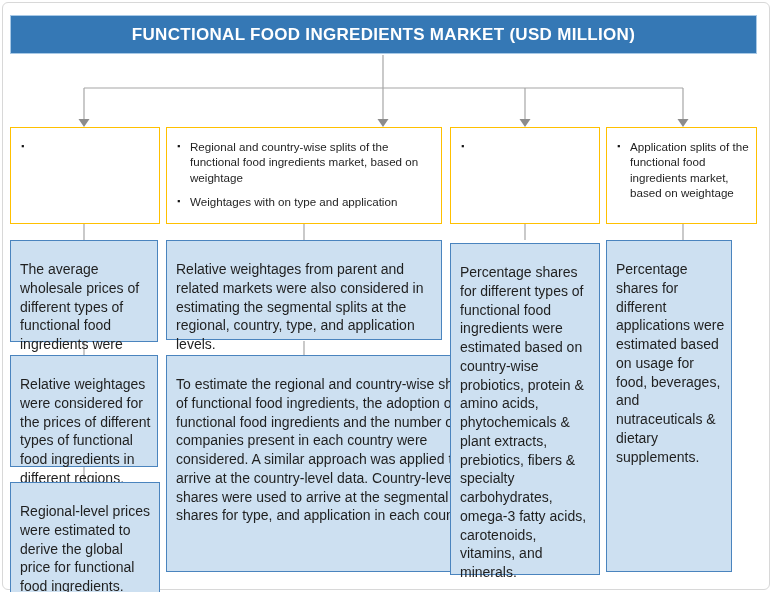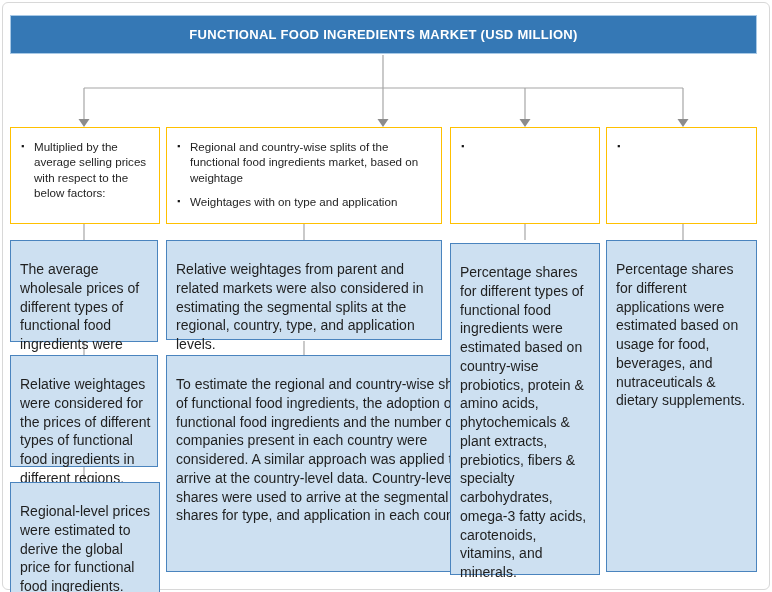--- a/index.html
+++ b/index.html
@@ -18,21 +18,21 @@
     color:var(--text);
   }
   .frame{
     position:absolute;left:2px;top:2px;width:768px;height:588px;
     border:1px solid #D8D8D8;border-radius:6px;background:#ffffff;
   }
   .header{
     position:absolute;left:10px;top:15px;width:747px;height:39px;
     background:var(--header-bg);
     border:1px solid #A8C9E6;
-    color:#ffffff;font-weight:bold;font-size:13px;letter-spacing:.3px;
+    color:#ffffff;font-weight:bold;font-size:17px;letter-spacing:.3px;
     display:flex;align-items:center;justify-content:center;text-align:center;
   }
   svg.connectors{position:absolute;left:0;top:0;pointer-events:none;}
   .ybox{
     position:absolute;background:#ffffff;
     border:1.4px solid var(--criteria-border);
     padding:11px 7px 8px 9px;
     font-size:11.6px;line-height:1.33;
   }
   .bullet-item{display:flex;margin-bottom:9px;}
@@ -78,21 +78,20 @@
     <polygon points="78.5,119 89.5,119 84,127"></polygon>
     <polygon points="377.5,119 388.5,119 383,127"></polygon>
     <polygon points="519.5,119 530.5,119 525,127"></polygon>
     <polygon points="677.5,119 688.5,119 683,127"></polygon>
   </g>
 </svg>
 
 <div class="ybox" style="left:10px;top:127px;width:150px;height:97px;">
   <div class="bullet-item">
     <span class="bullet">▪</span>
-    <span class="bullet-text">Multiplied by the average selling prices with respect to the below factors:</span>
   </div>
 </div>
 <div class="bbox" style="left:10px;top:240px;width:148px;height:102px;">
   <span>The average wholesale prices of different types of functional food ingredients were considered.</span>
 </div>
 <div class="bbox" style="left:10px;top:355px;width:148px;height:112px;">
   <span>Relative weightages were considered for the prices of different types of functional food ingredients in different regions.</span>
 </div>
 <div class="bbox" style="left:10px;top:482px;width:150px;height:112px;">
   <span>Regional-level prices were estimated to derive the global price for functional food ingredients.</span>
@@ -120,17 +119,18 @@
     <span class="bullet">▪</span>
   </div>
 </div>
 <div class="bbox" style="left:450px;top:243px;width:150px;height:332px;">
   <span>Percentage shares for different types of functional food ingredients were estimated based on country-wise probiotics, protein &amp; amino acids, phytochemicals &amp; plant extracts, prebiotics, fibers &amp; specialty carbohydrates, omega-3 fatty acids, carotenoids, vitamins, and minerals.</span>
 </div>
 
 <div class="ybox" style="left:606px;top:127px;width:151px;height:97px;">
   <div class="bullet-item">
     <span class="bullet">▪</span>
+    <span class="bullet-text">Application splits of the functional food ingredients market, based on weightage</span>
   </div>
 </div>
-<div class="bbox" style="left:606px;top:240px;width:151px;height:332px;">
+<div class="bbox" style="left:606px;top:240px;width:126px;height:332px;">
   <span>Percentage shares for different applications were estimated based on usage for food, beverages, and nutraceuticals &amp; dietary supplements.</span>
 </div>
 
 </body></html>

